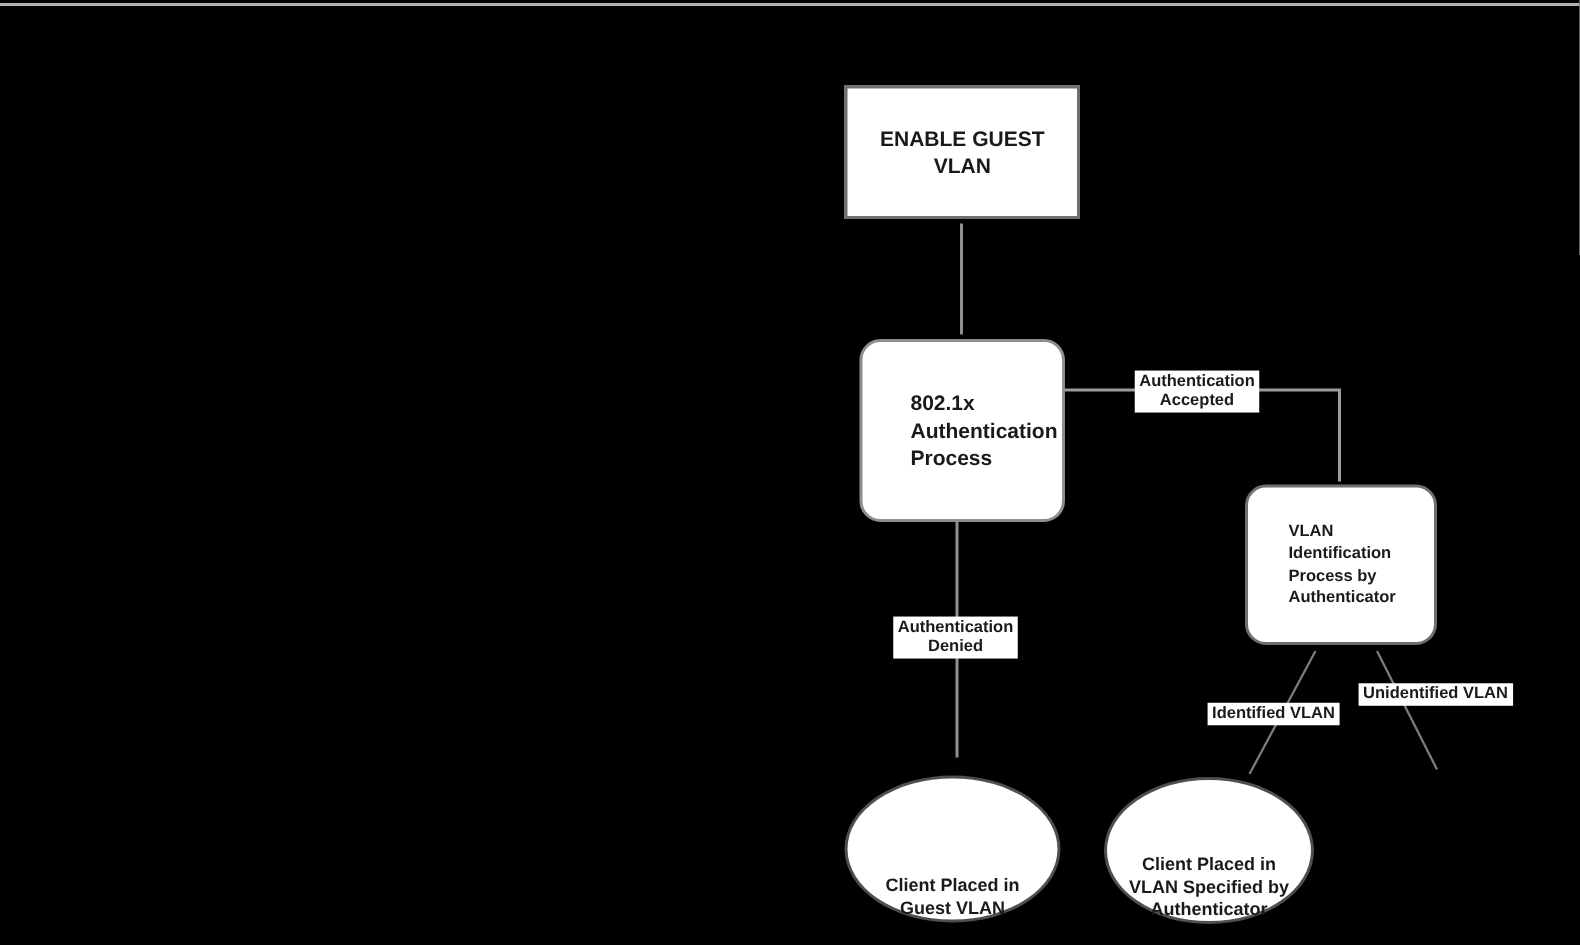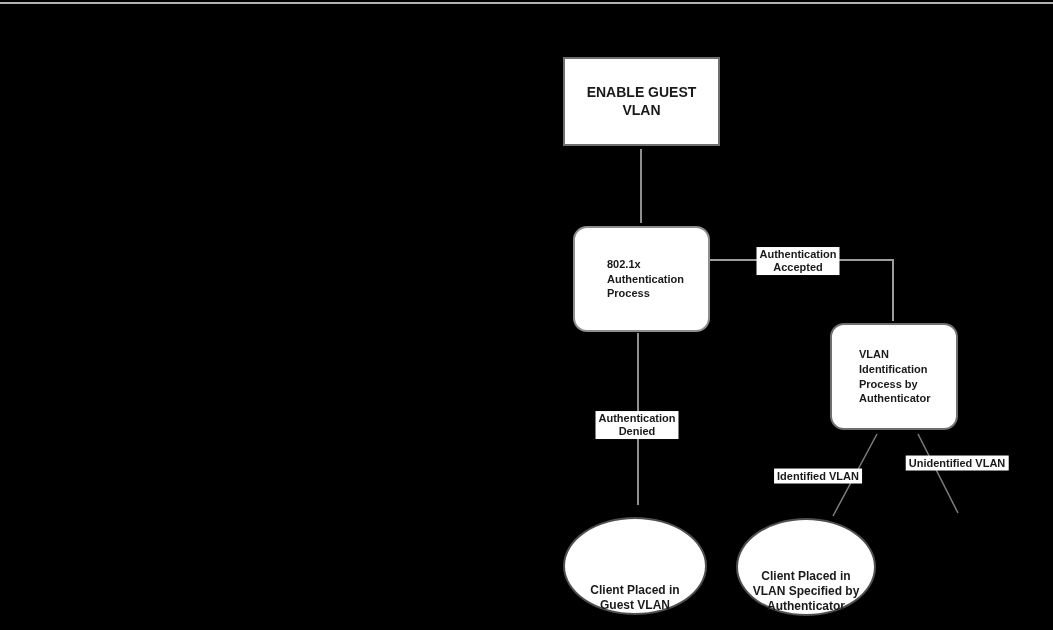--- a/index.html
+++ b/index.html
@@ -49,25 +49,25 @@
     height: 89px;
     border: 2px solid #6f6f6f;
     justify-content: center;
     text-align: center;
     font-size: 14px;
   }
   .node.round-a {
     left: 573px;
     top: 226px;
     width: 137px;
-    height: 106px;
+    height: 122px;
     border: 2px solid #8e8e8e;
     border-radius: 14px;
     padding-left: 32px;
-    font-size: 11px;
+    font-size: 14px;
     line-height: 1.32;
   }
   .node.round-b {
     left: 830px;
     top: 323px;
     width: 128px;
     height: 107px;
     border: 2px solid #6f6f6f;
     border-radius: 14px;
     padding-left: 27px;
@@ -92,21 +92,21 @@
     background: #ffffff;
     font-weight: bold;
     font-size: 11px;
     line-height: 1.18;
     text-align: center;
     white-space: pre-line;
     padding: 1px 3px;
   }
   .edge-label.accepted { left: 798px; top: 261px; }
   .edge-label.denied   { left: 637px; top: 425px; }
-  .edge-label.identified   { left: 818px; top: 476px; white-space: nowrap; }
+  .edge-label.identified   { left: 849px; top: 476px; white-space: nowrap; }
   .edge-label.unidentified { left: 957px; top: 463px; white-space: nowrap; }
 </style>
 </head>
 <body>
 
 <div class="canvas">
 
   <div class="top-rule"></div>
 
   <svg class="connectors" viewBox="0 0 1053 630" xmlns="http://www.w3.org/2000/svg">

